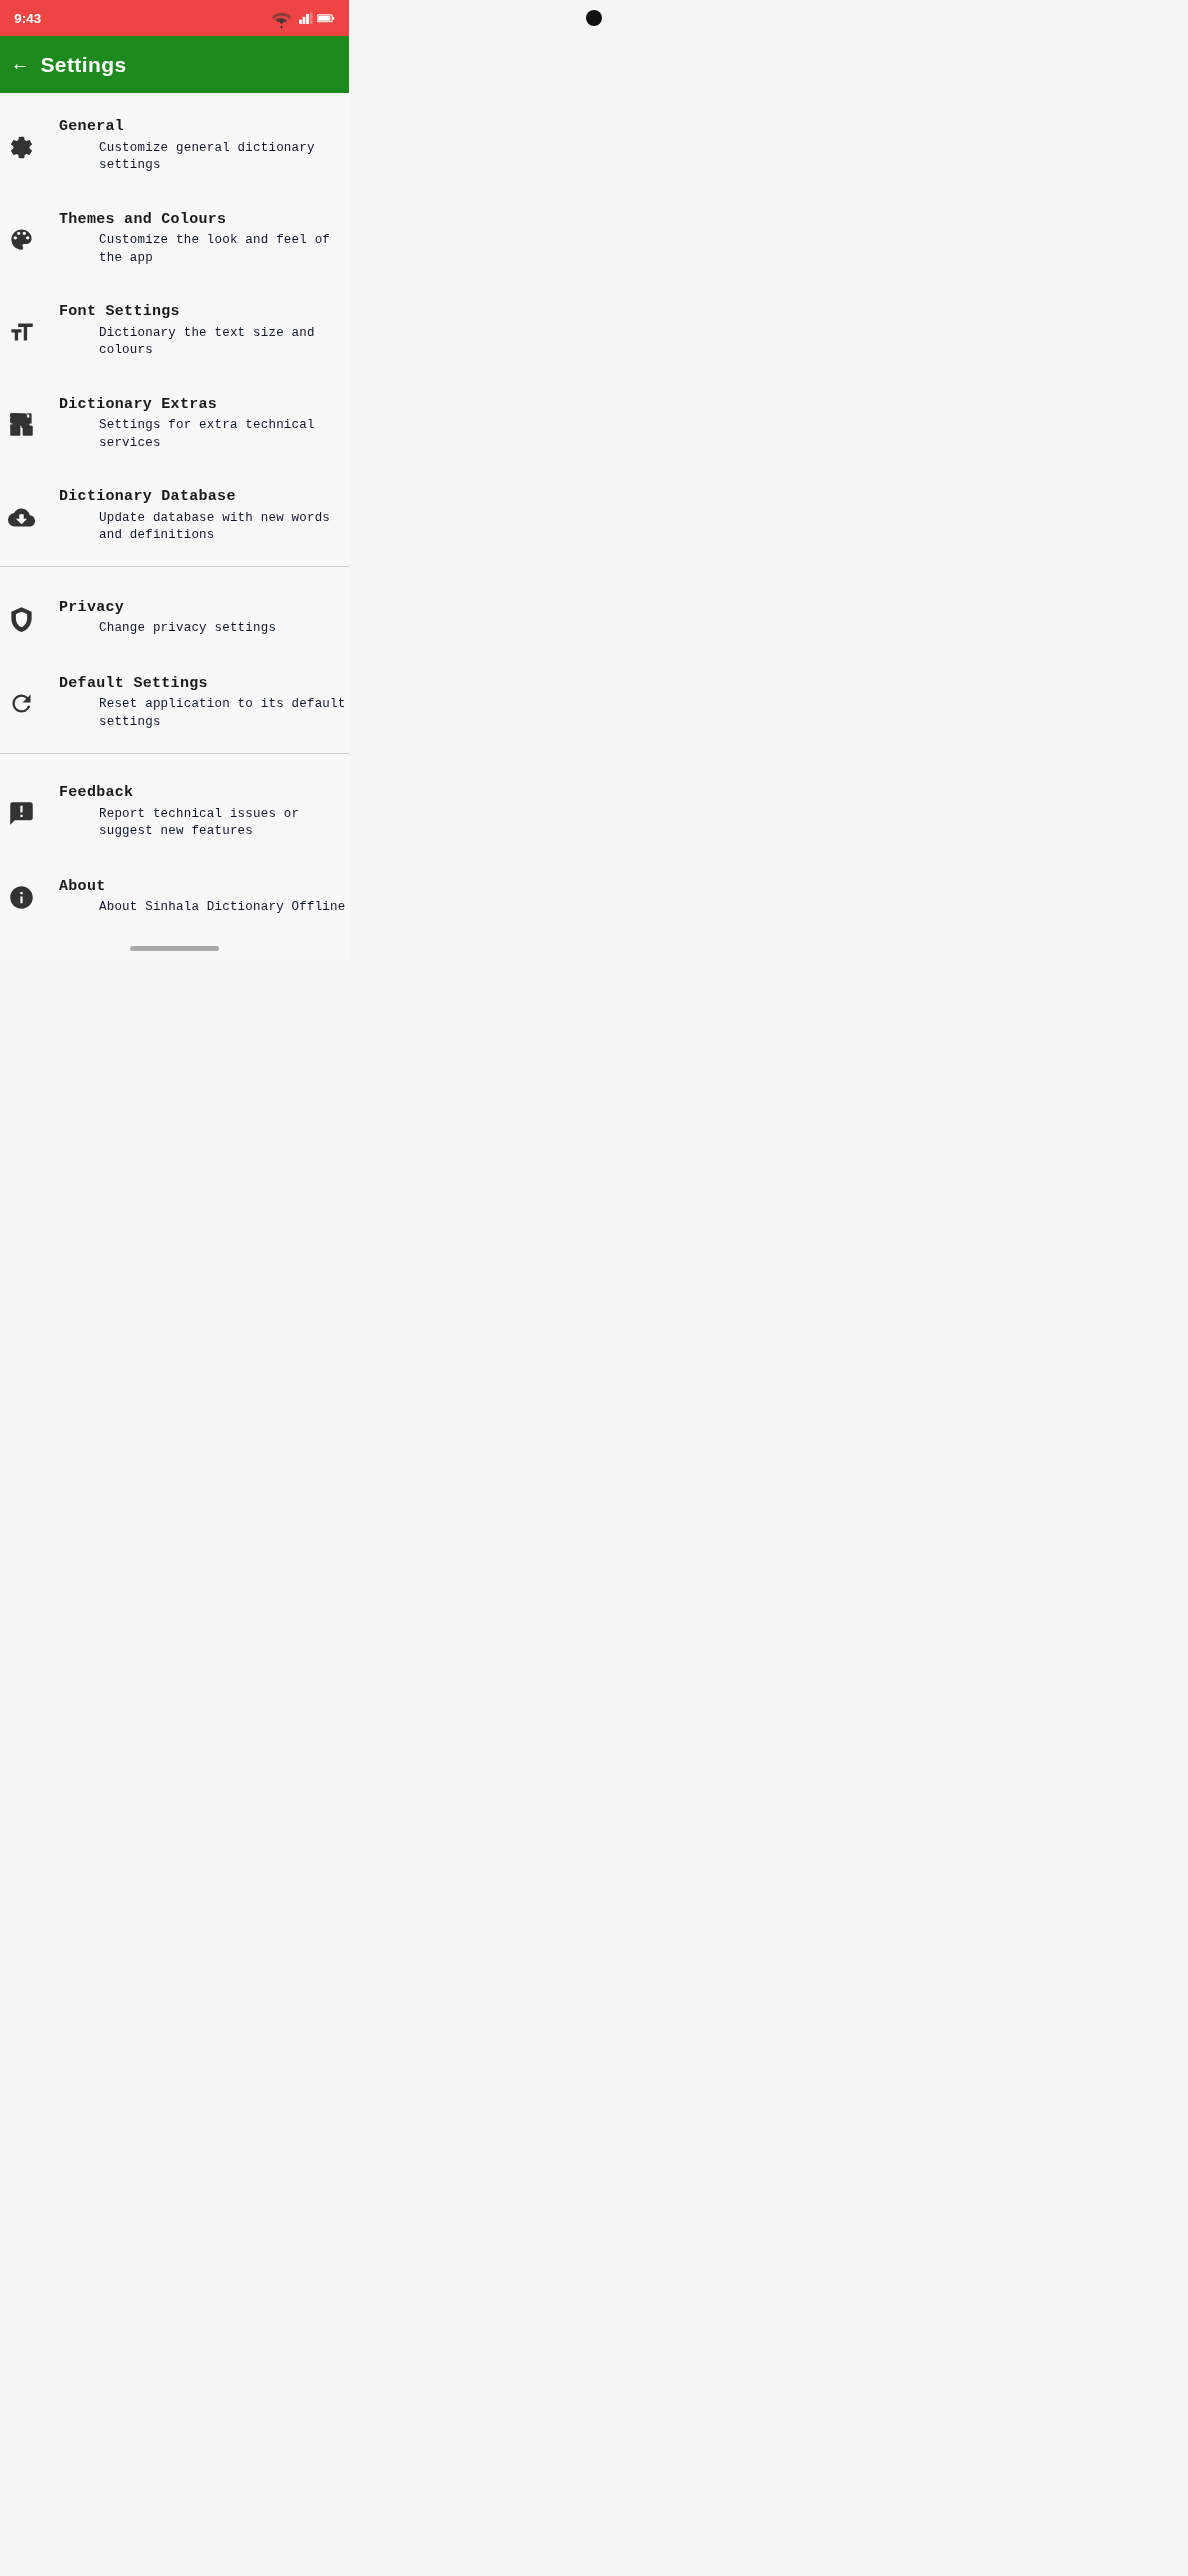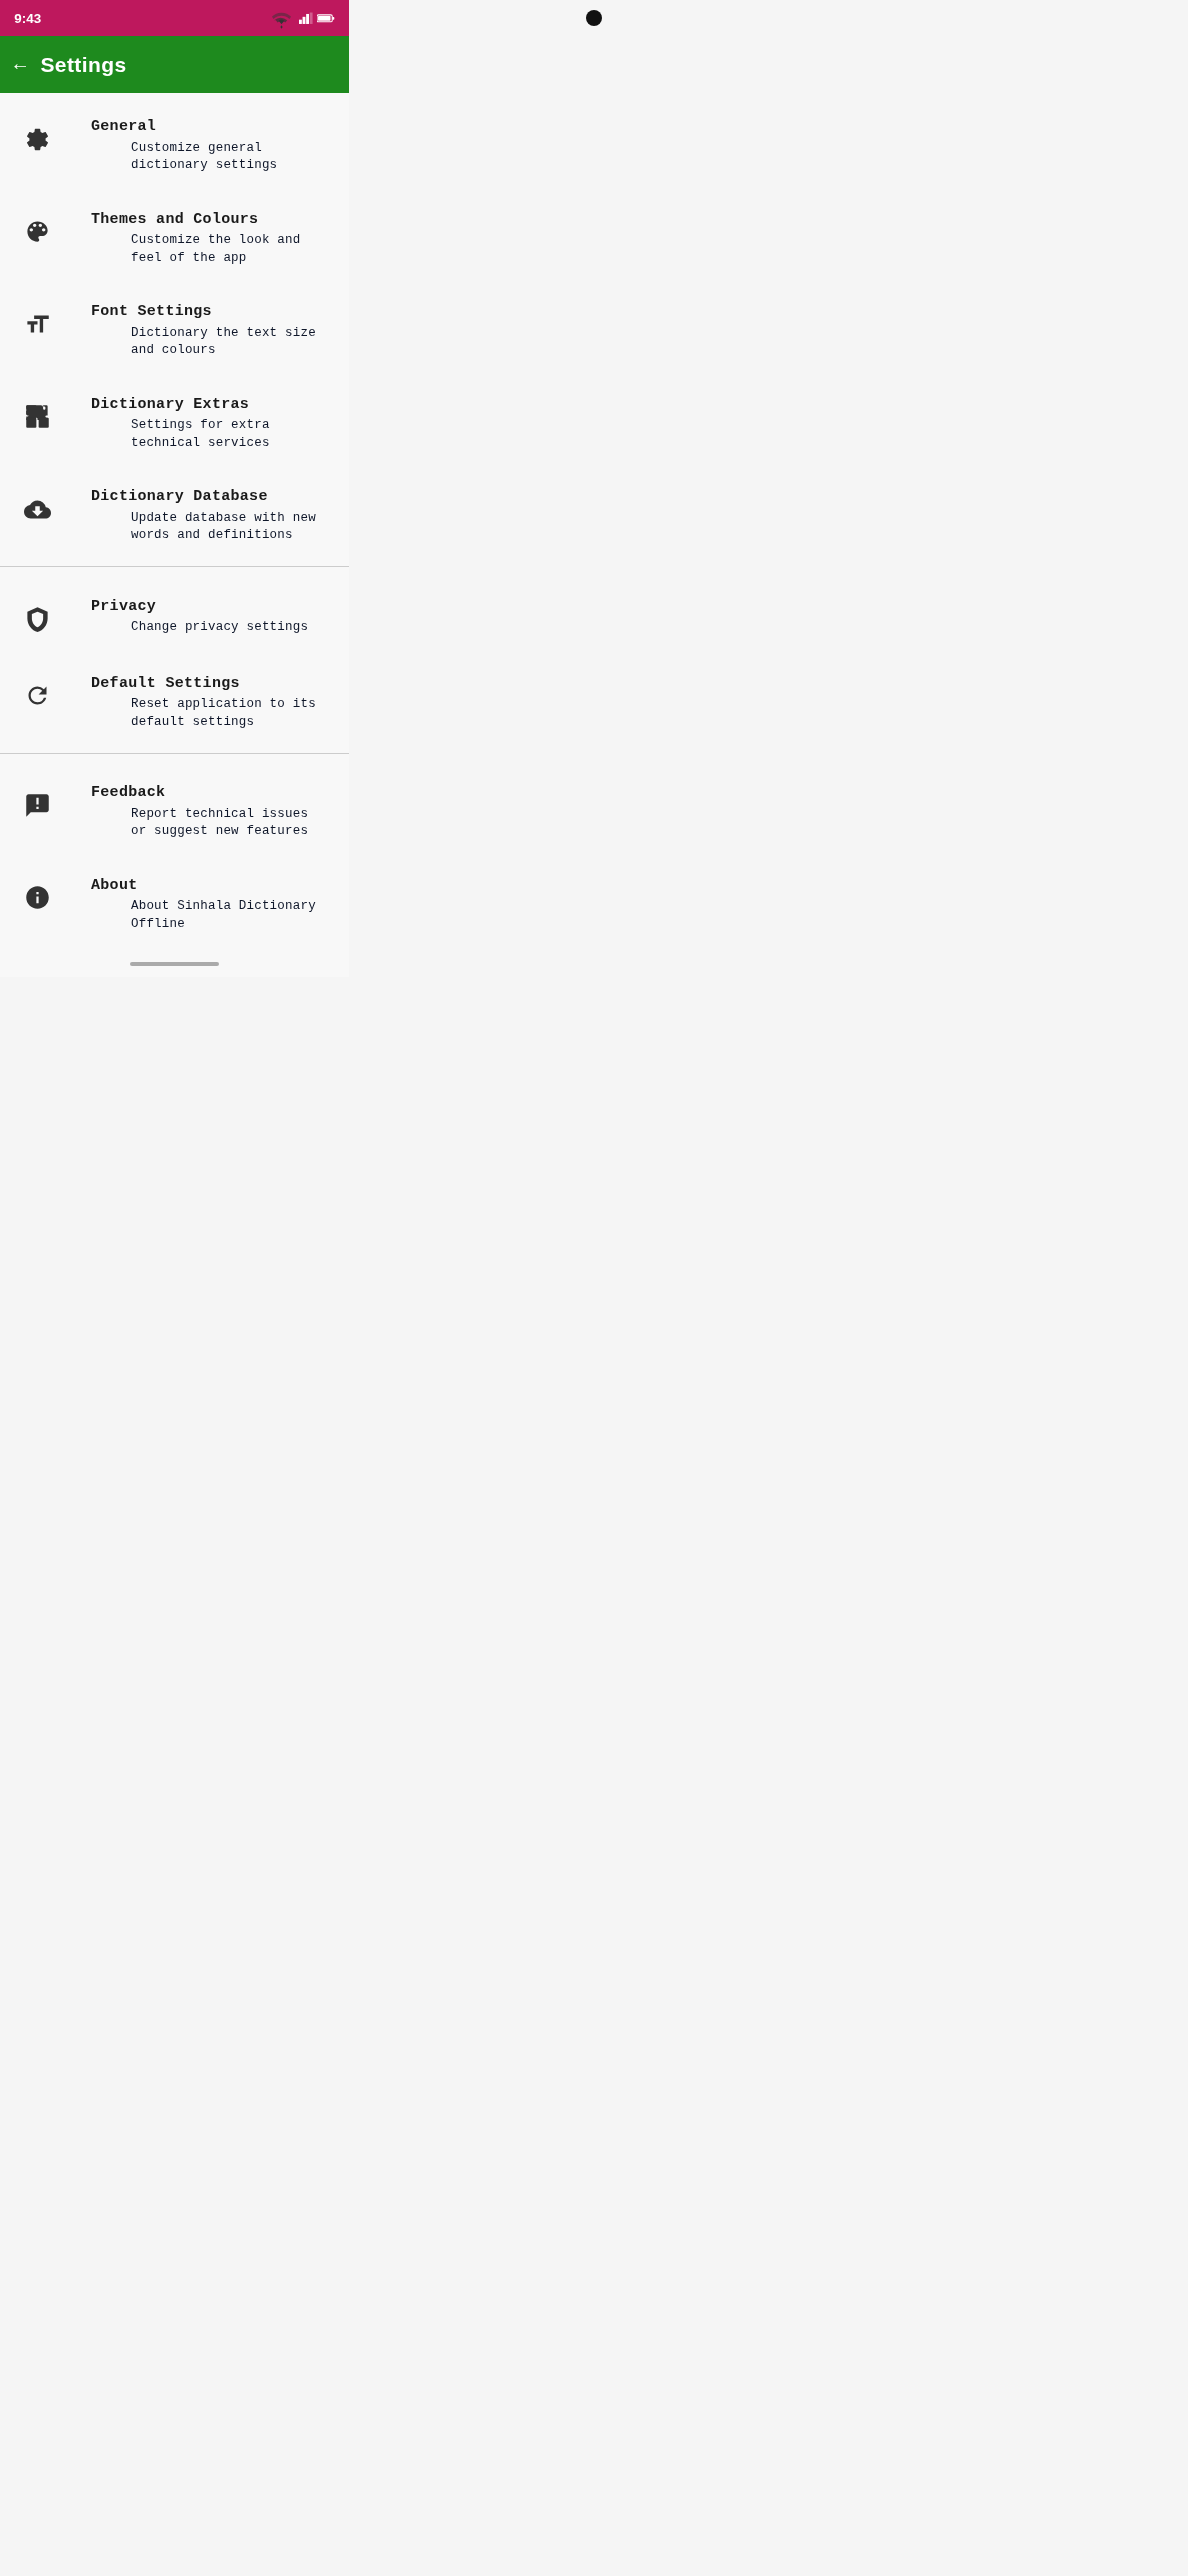--- a/index.html
+++ b/index.html
@@ -10,21 +10,21 @@
 
     body {
       width: 349px;
       min-height: 755px;
       background: #f5f5f5;
       font-family: 'Courier New', Courier, monospace;
       overflow-x: hidden;
     }
 
     .status-bar {
-      background: #be185d;
+      background: #ef4444;
       display: flex;
       align-items: center;
       justify-content: space-between;
       padding: 7.2px 14.3px;
       height: 36px;
     }
 
     .status-time {
       color: white;
       font-size: 13.4px;
@@ -71,26 +71,25 @@
       letter-spacing: 0.4px;
     }
 
     .settings-list {
       background: #f8f8f8;
       padding-top: 7.2px;
     }
 
     .settings-item {
       display: flex;
-      align-items: flex-start;
-      padding: 18px 18px;
+      align-items: center;
+      padding: 18px 2px;
       background: #f8f8f8;
       cursor: pointer;
       border-bottom: none;
-      gap: 16px;
     }
 
     .icon-container {
       width: 39px;
       height: 39px;
       display: flex;
       align-items: center;
       justify-content: center;
       flex-shrink: 0;
       margin-right: 18px;

